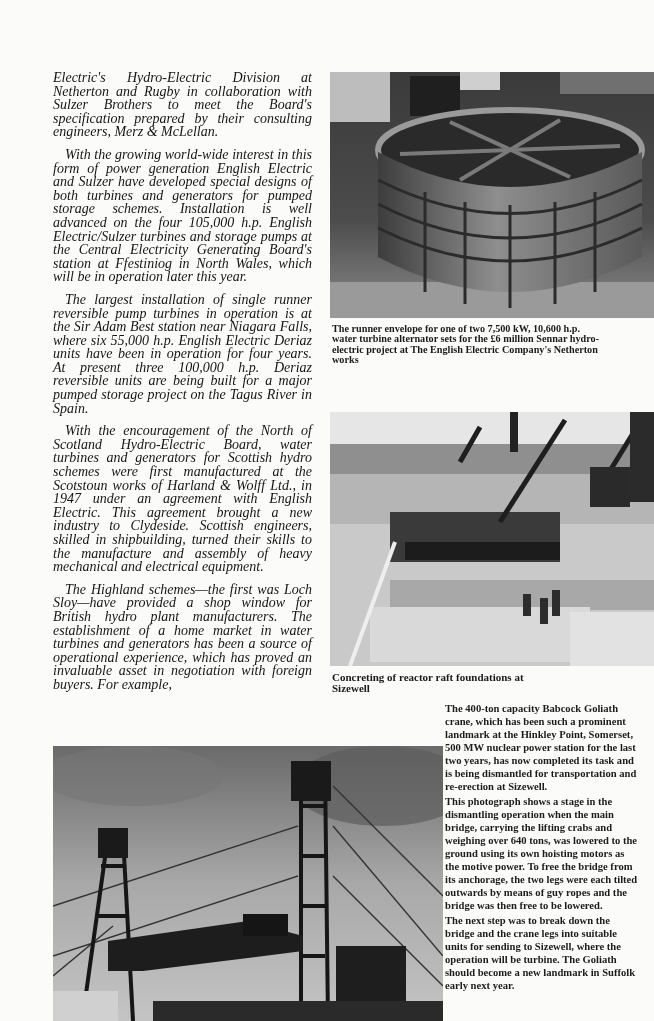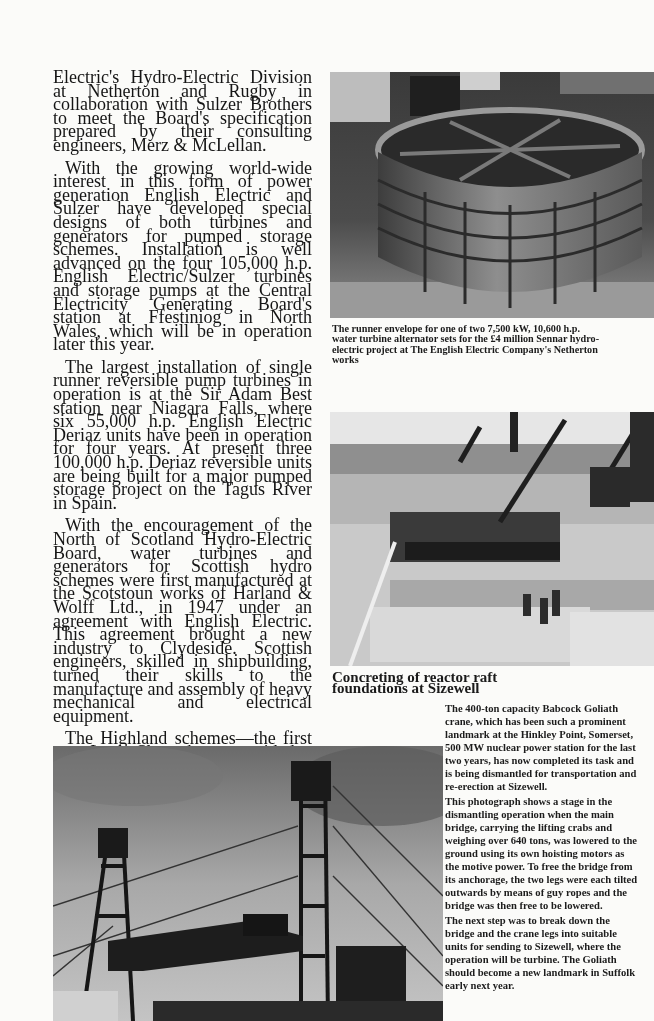--- a/index.html
+++ b/index.html
@@ -4,21 +4,21 @@
 <style>
   html, body { margin:0; padding:0; }
   body {
     width:654px; height:1021px; overflow:hidden; position:relative;
     background:#fbfbf9;
     font-family:"Liberation Serif","DejaVu Serif",serif;
     color:#151515;
   }
   .col-left {
     position:absolute; left:53px; top:71px; width:259px;
-    font-size:18px; line-height:13.6px; text-align:justify;
+    font-size:14px; line-height:13.6px; text-align:justify;font-style:italic;
   }
   .col-left p { margin:0 0 9px 0; text-indent:12px; }
   .col-left p.first { text-indent:0; }
   .photo { position:absolute; overflow:hidden; background:#555; }
   .photo svg { display:block; width:100%; height:100%; }
   .cap {
     position:absolute; font-size:10.2px; line-height:10.4px;
     color:#1a1a1a; font-weight:bold;
     font-family:"Liberation Serif","DejaVu Serif",serif;
   }
@@ -71,21 +71,21 @@
       <line x1="225" y1="130" x2="225" y2="232"></line>
       <line x1="265" y1="120" x2="265" y2="220"></line>
     </g>
     <g stroke="#7a7a7a" stroke-width="4">
       <line x1="70" y1="82" x2="290" y2="74"></line>
       <line x1="120" y1="50" x2="240" y2="105"></line>
       <line x1="230" y1="48" x2="130" y2="108"></line>
     </g>
   </svg>
 </div>
-<div class="cap" style="left:332px; top:324px; width:270px;">The runner envelope for one of two 7,500 kW, 10,600 h.p. water turbine alternator sets for the £4 million Sennar hydro-electric project at The English Electric Company's Netherton works</div>
+<div class="cap" style="left:332px; top:324px; width:270px;">The runner envelope for one of two 7,500 kW, 10,600 h.p. water turbine alternator sets for the £6 million Sennar hydro-electric project at The English Electric Company's Netherton works</div>
 
 <div class="photo" style="left:330px; top:412px; width:324px; height:254px;">
   <svg viewBox="0 0 324 254" preserveAspectRatio="none">
     <rect width="324" height="254" fill="#c9c9c9"></rect>
     <rect x="0" y="0" width="324" height="32" fill="#e6e6e6"></rect>
     <rect x="0" y="32" width="324" height="30" fill="#8f8f8f"></rect>
     <rect x="0" y="62" width="324" height="50" fill="#b5b5b5"></rect>
     <rect x="60" y="100" width="170" height="50" fill="#3a3a3a"></rect>
     <rect x="75" y="130" width="155" height="18" fill="#1c1c1c"></rect>
     <rect x="60" y="168" width="264" height="30" fill="#a8a8a8"></rect>
@@ -100,21 +100,21 @@
     <rect x="300" y="0" width="24" height="90" fill="#2b2b2b"></rect>
     <rect x="180" y="0" width="8" height="40" fill="#222"></rect>
     <g fill="#2c2c2c">
       <rect x="193" y="182" width="8" height="22"></rect>
       <rect x="210" y="186" width="8" height="26"></rect>
       <rect x="222" y="178" width="8" height="26"></rect>
     </g>
     <line x1="20" y1="254" x2="65" y2="130" stroke="#eee" stroke-width="4"></line>
   </svg>
 </div>
-<div class="cap" style="left:332px; top:672px; width:230px; font-size:15px; line-height:10.6px;">Concreting of reactor raft foundations at Sizewell</div>
+<div class="cap" style="left:332px; top:672px; width:230px; font-size:11px; line-height:10.6px;">Concreting of reactor raft foundations at Sizewell</div>
 
 <div class="photo" style="left:53px; top:746px; width:390px; height:275px;">
   <svg viewBox="0 0 390 275" preserveAspectRatio="none">
     <defs>
       <linearGradient id="sky3" x1="0" y1="0" x2="0" y2="1">
         <stop offset="0" stop-color="#6a6a6a"></stop>
         <stop offset="0.5" stop-color="#a8a8a8"></stop>
         <stop offset="1" stop-color="#c4c4c4"></stop>
       </linearGradient>
     </defs>

